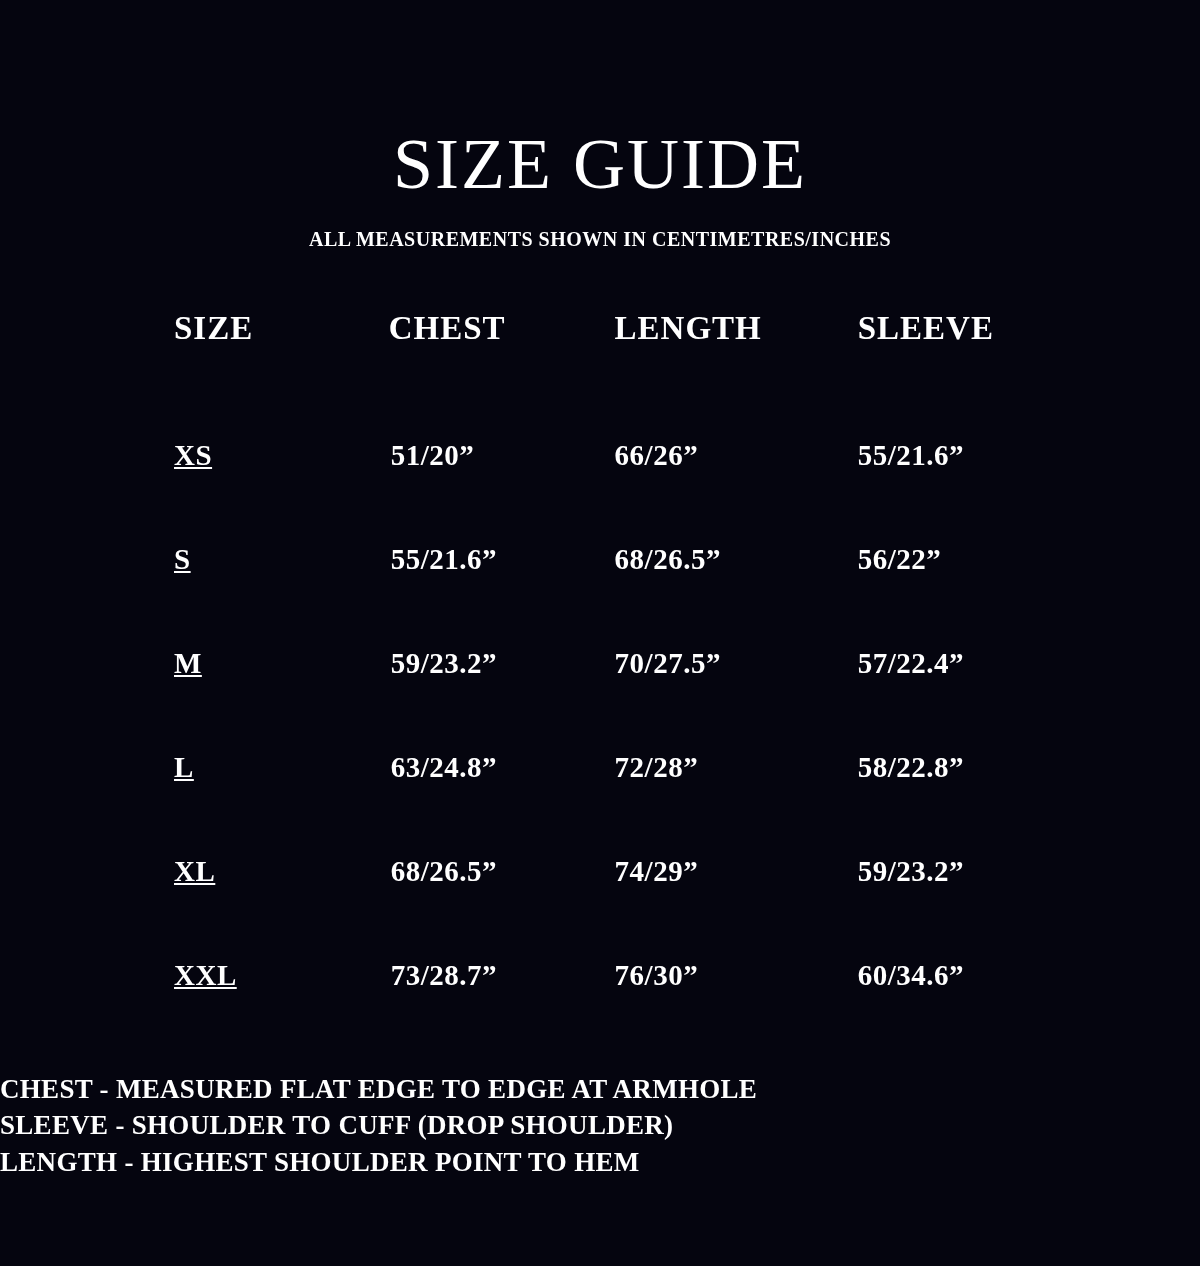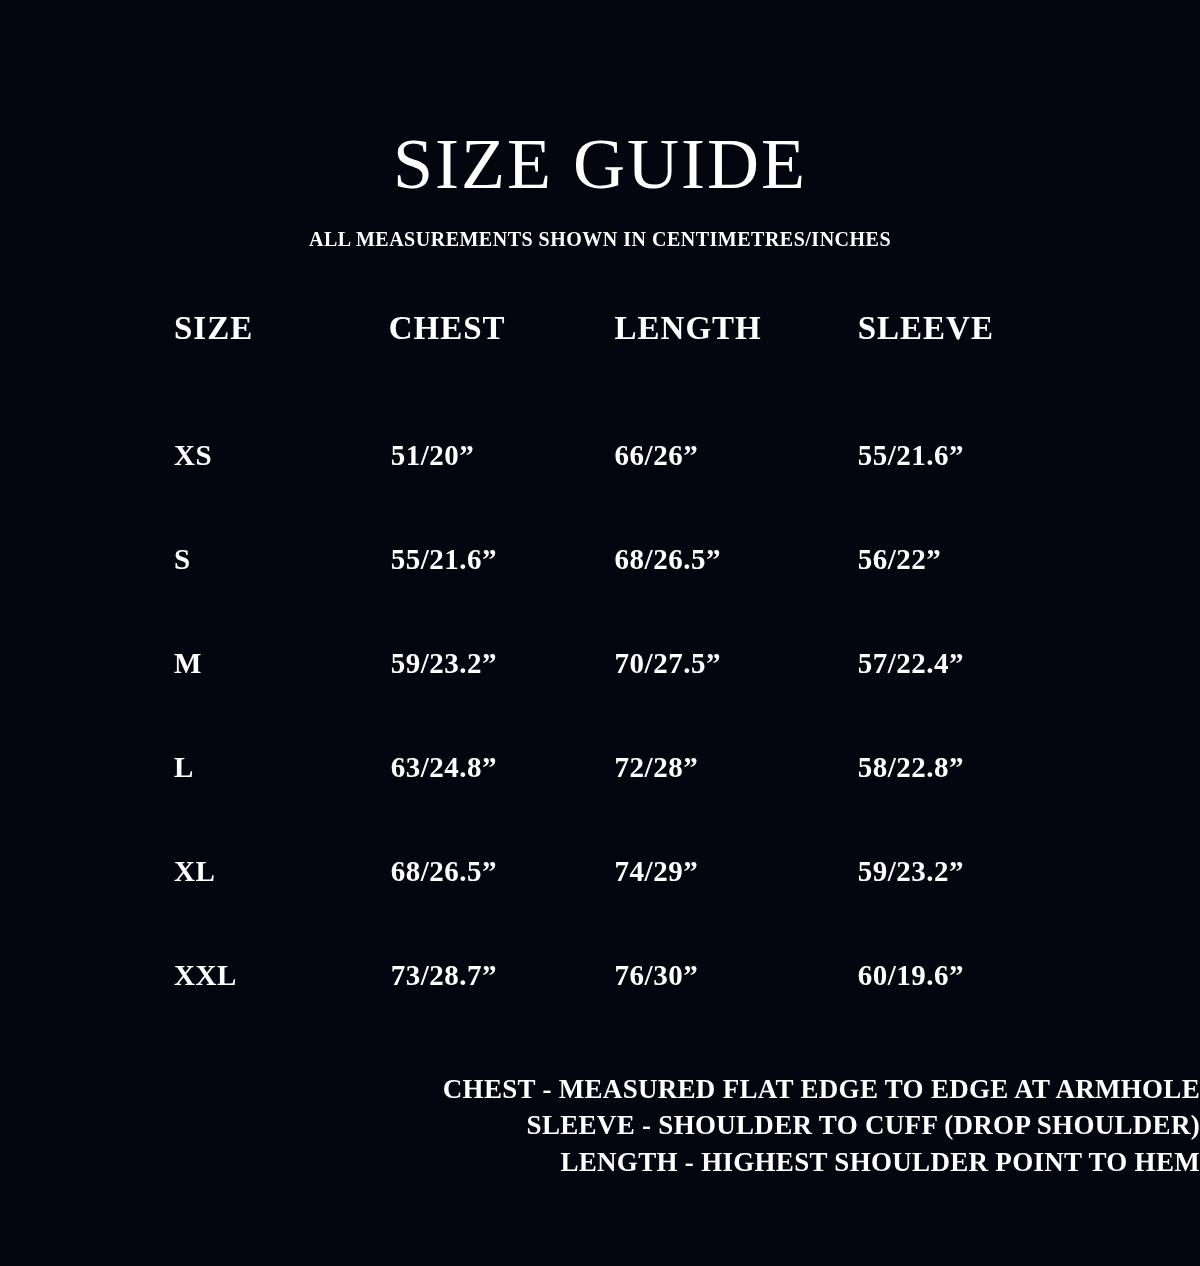--- a/index.html
+++ b/index.html
@@ -60,26 +60,26 @@
     height: 102px;
   }
   col.c-size   { width: 24.5%; }
   col.c-chest  { width: 26.5%; }
   col.c-length { width: 28.5%; }
   col.c-sleeve { width: 20.5%; }
   .th-size   { padding-left: 4px; }
   .th-chest  { padding-left: 8px; margin-left: 24px; }
   .th-length { padding-left: 6px; }
   .th-sleeve { padding-left: 4px; }
-  .td-size   { padding-left: 4px; }
+  .td-size   { padding-left: 4px; text-decoration: underline; }
   .td-chest  { padding-left: 10px; }
   .td-length { padding-left: 6px; }
   .td-sleeve { padding-left: 4px; }
   .notes {
-    text-align: right;
+    text-align: left;
     padding-top: 44px;
   }
   .notes div {
     font-size: 27px;
     font-weight: bold;
     letter-spacing: 0.3px;
     line-height: 1.35;
   }
 </style>
 </head>
@@ -134,21 +134,21 @@
         <tr>
           <td class="td-size">XL</td>
           <td class="td-chest">68/26.5”</td>
           <td class="td-length">74/29”</td>
           <td class="td-sleeve">59/23.2”</td>
         </tr>
         <tr>
           <td class="td-size">XXL</td>
           <td class="td-chest">73/28.7”</td>
           <td class="td-length">76/30”</td>
-          <td class="td-sleeve">60/19.6”</td>
+          <td class="td-sleeve">60/34.6”</td>
         </tr>
       </tbody>
     </table>
   </div>
 
   <div class="notes">
     <div>CHEST - MEASURED FLAT EDGE TO EDGE AT ARMHOLE</div>
     <div>SLEEVE - SHOULDER TO CUFF (DROP SHOULDER)</div>
     <div>LENGTH - HIGHEST SHOULDER POINT TO HEM</div>
   </div>

